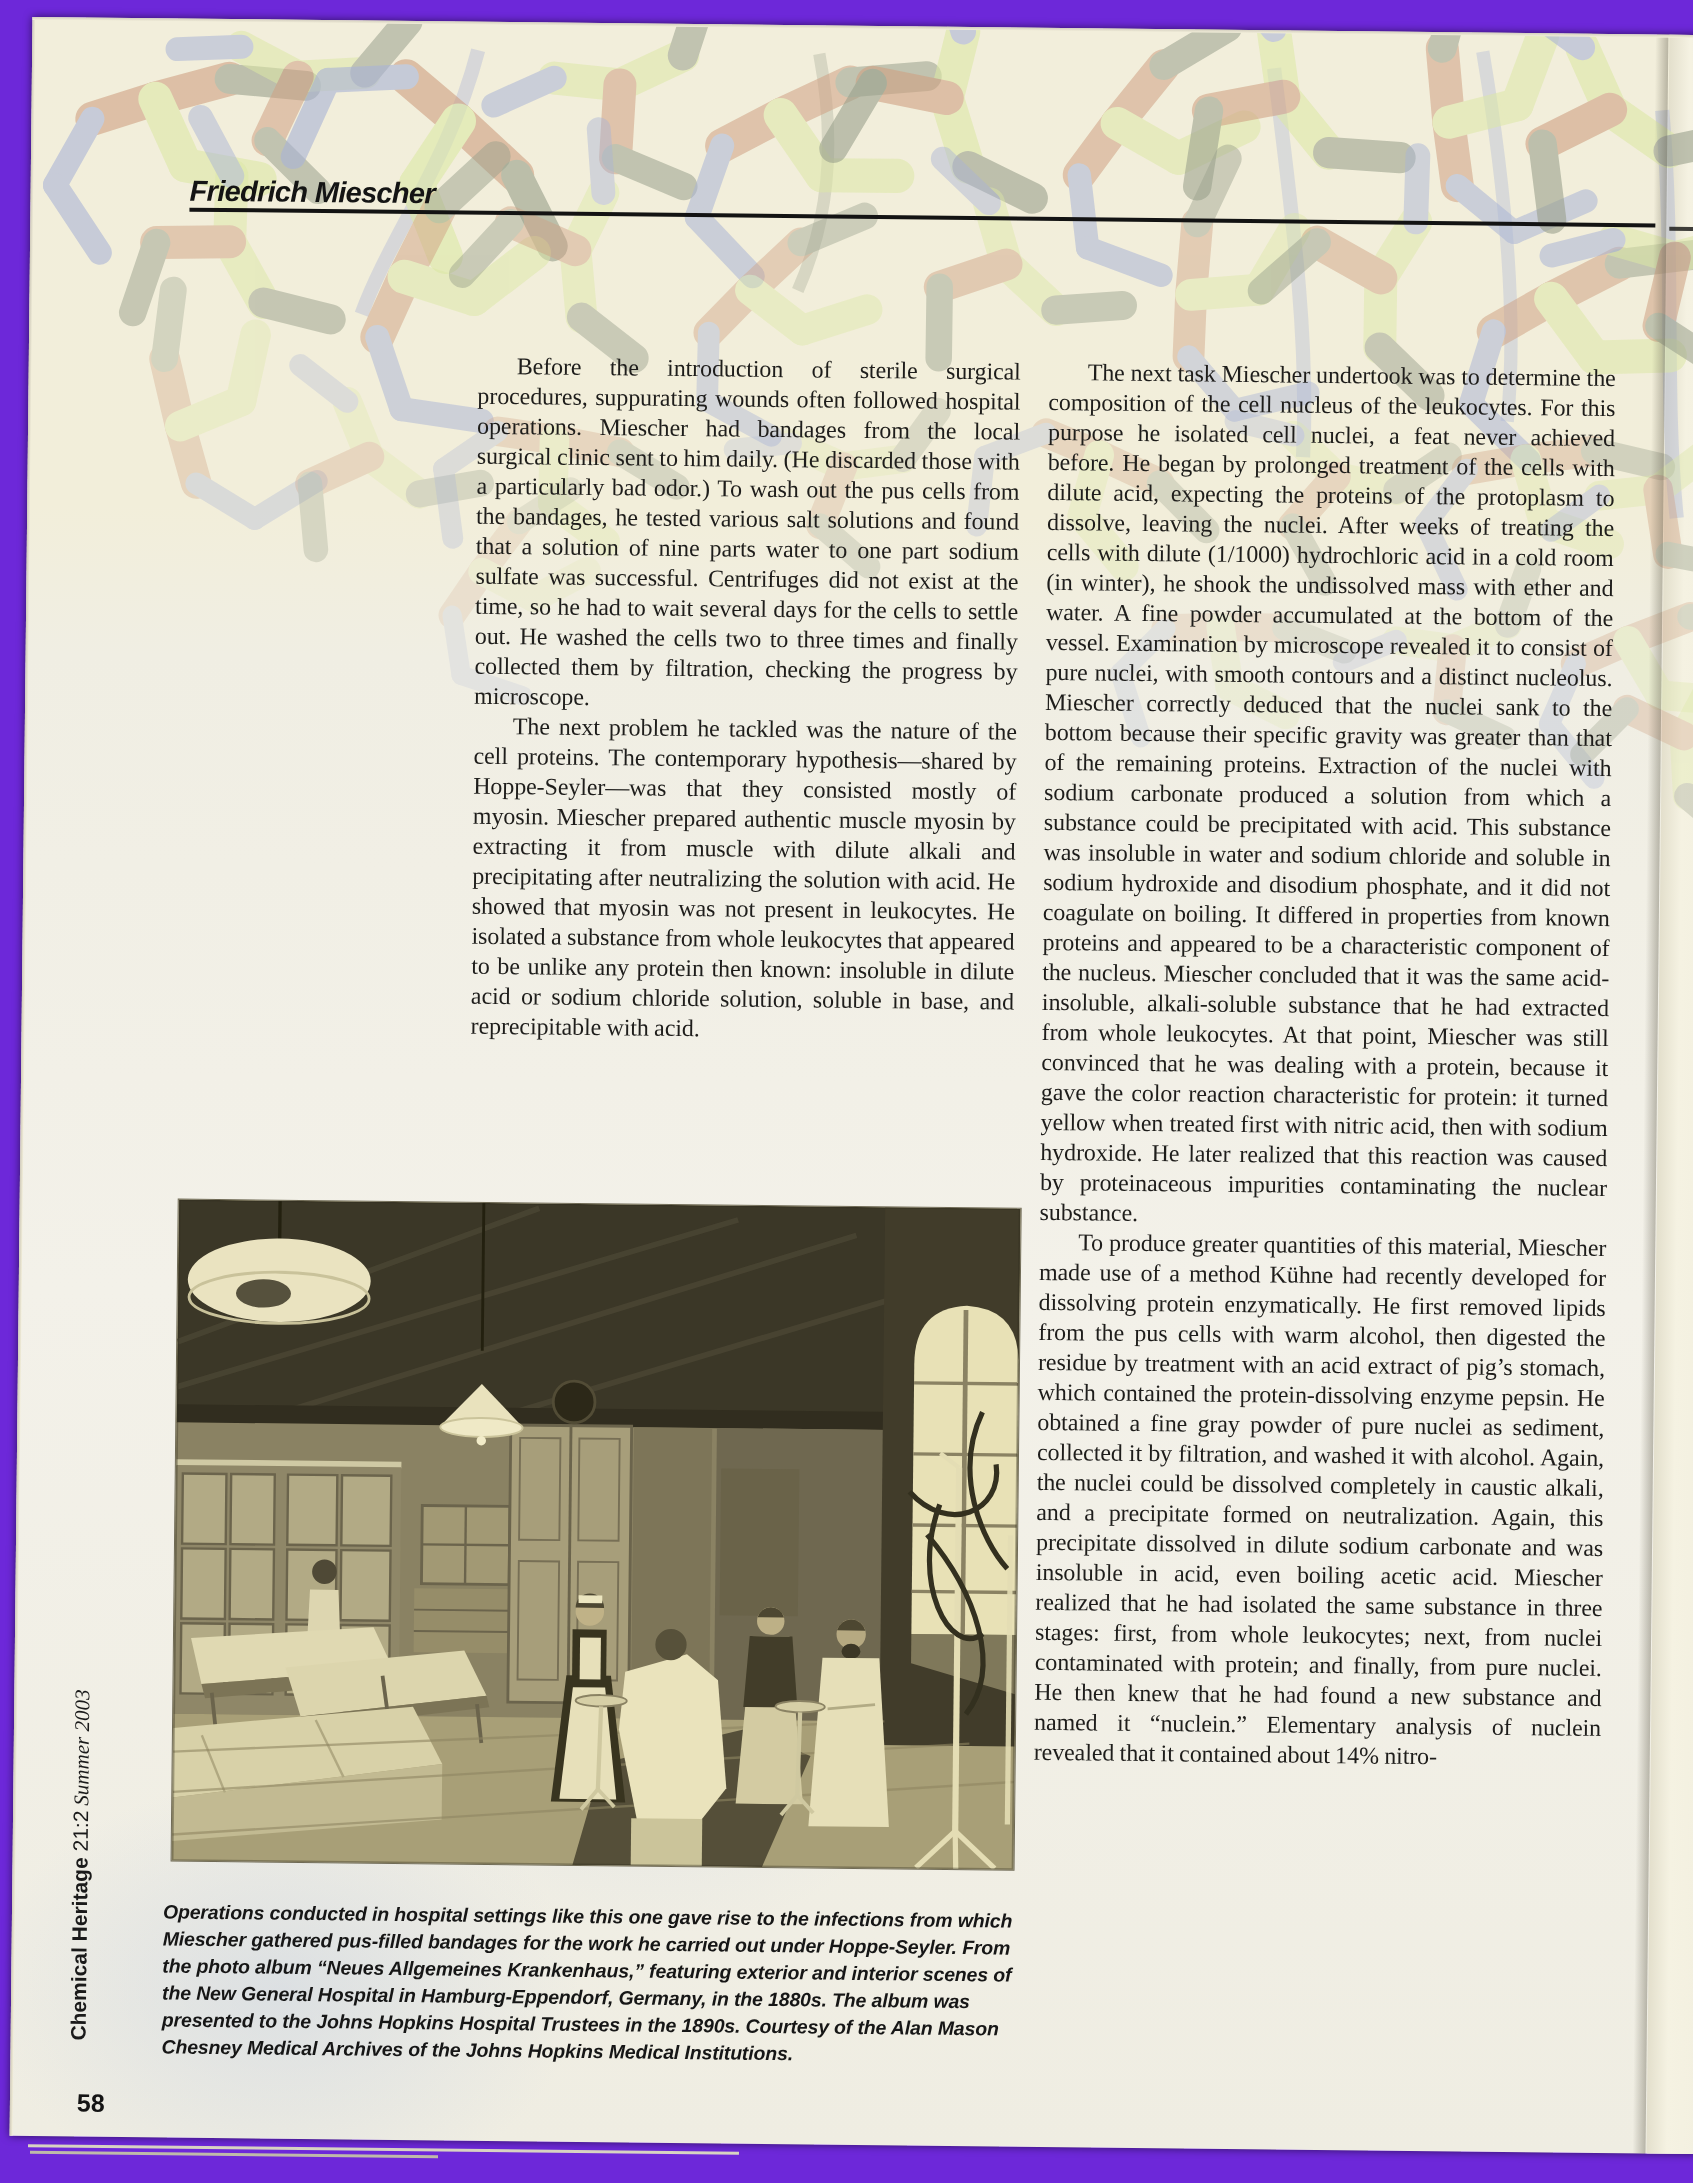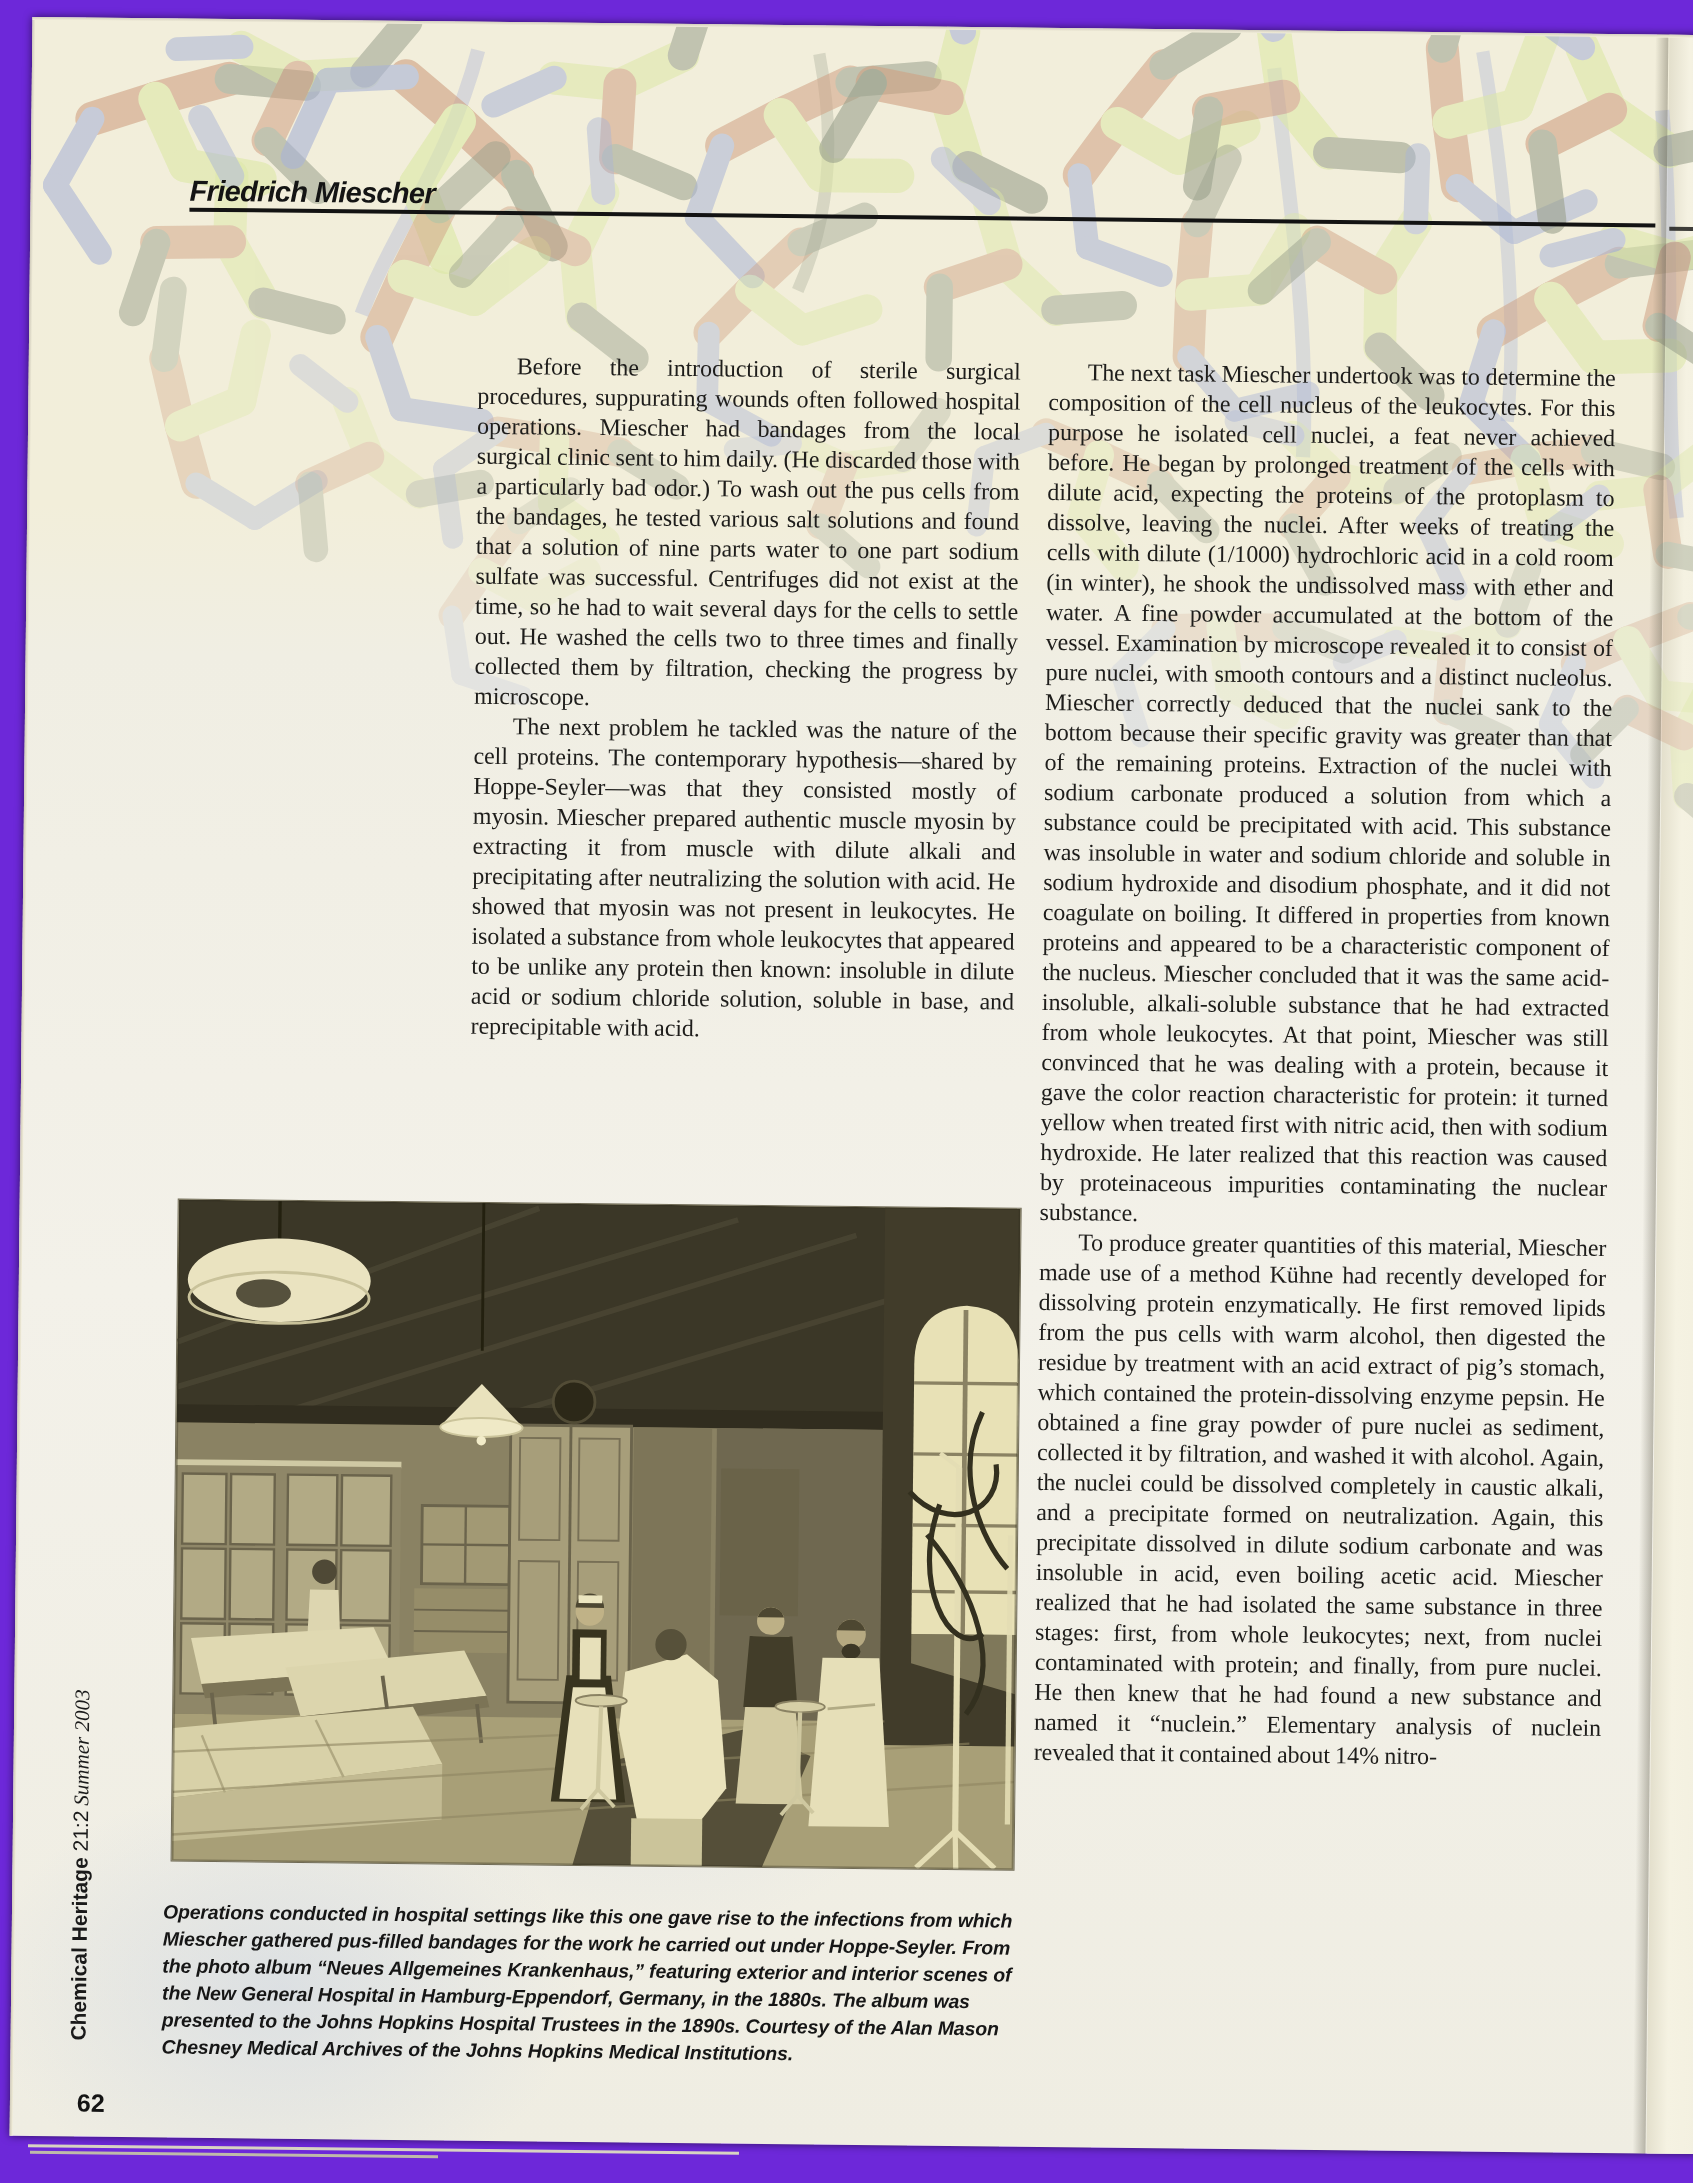--- a/index.html
+++ b/index.html
@@ -303,17 +303,17 @@
       </svg>
     </div>
 
     <p class="caption">Operations conducted in hospital settings like this one gave rise to the infections from which Miescher gathered pus-filled bandages for the work he carried out under Hoppe-Seyler. From the photo album “Neues Allgemeines Krankenhaus,” featuring exterior and interior scenes of the New General Hospital in Hamburg-Eppendorf, Germany, in the 1880s. The album was presented to the Johns Hopkins Hospital Trustees in the 1890s. Courtesy of the Alan Mason Chesney Medical Archives of the Johns Hopkins Medical Institutions.</p>
 
     <div class="vtext v-journal">
       <span class="jn">Chemical Heritage</span>
       <span class="iss">21:2</span>
     </div>
     <div class="vtext v-season">Summer 2003</div>
-    <div class="folio">62</div>
+    <div class="folio">58</div>
 
   </div>
 </div>
 
 
 </body></html>

